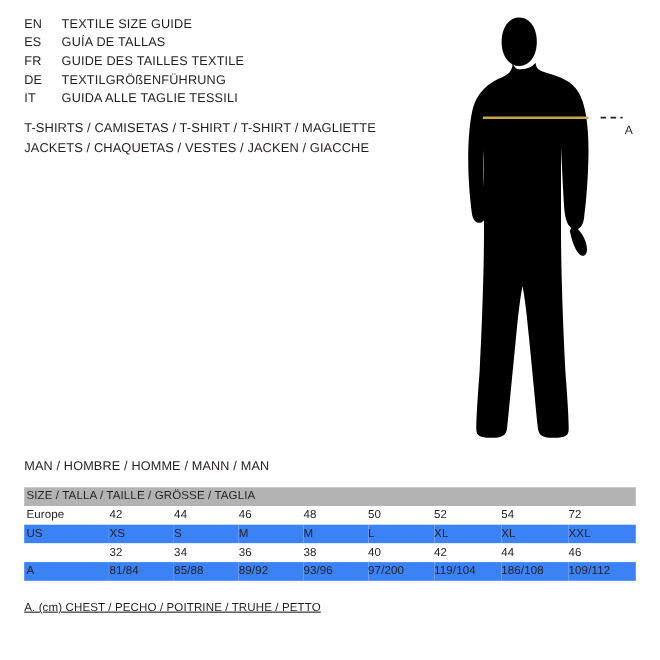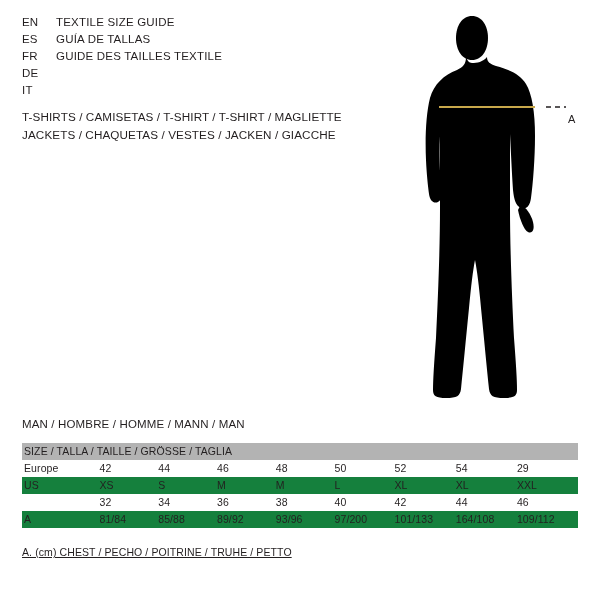--- a/index.html
+++ b/index.html
@@ -100,21 +100,21 @@
     line-height: 17px;
     vertical-align: middle;
     letter-spacing: 0.1px;
   }
   .hdr-row td {
     background: #b3b3b3;
     color: #231f20;
     font-size: 10.5px;
   }
   .row-shade td {
-    background: #15803d;
+    background: #3b82f6;
   }
   .row-plain td {
     background: #ffffff;
   }
   .col-label {
     width: 86px;
     padding-left: 2px !important;
   }
   .cell {
     width: 67px;
@@ -147,23 +147,25 @@
     <div class="lang-row">
       <span class="lang-code">ES</span>
       <span class="lang-title">GUÍA DE TALLAS</span>
     </div>
     <div class="lang-row">
       <span class="lang-code">FR</span>
       <span class="lang-title">GUIDE DES TAILLES TEXTILE</span>
     </div>
     <div class="lang-row">
       <span class="lang-code">DE</span>
+      <span class="lang-title">TEXTILGRÖßENFÜHRUNG</span>
     </div>
     <div class="lang-row">
       <span class="lang-code">IT</span>
+      <span class="lang-title">GUIDA ALLE TAGLIE TESSILI</span>
     </div>
   </div>
 
   <div class="cat-block">
     <div class="cat-line">T-SHIRTS / CAMISETAS / T-SHIRT / T-SHIRT / MAGLIETTE</div>
     <div class="cat-line">JACKETS / CHAQUETAS / VESTES / JACKEN / GIACCHE</div>
   </div>
 
   <div class="figure-wrap">
     <svg width="200" height="400" viewBox="0 0 200 400" xmlns="http://www.w3.org/2000/svg" aria-hidden="true">
@@ -224,21 +226,21 @@
 
       <tr class="row-plain">
         <td class="col-label">Europe</td>
         <td class="cell">42</td>
         <td class="cell">44</td>
         <td class="cell">46</td>
         <td class="cell">48</td>
         <td class="cell">50</td>
         <td class="cell">52</td>
         <td class="cell">54</td>
-        <td class="cell">29</td>
+        <td class="cell">72</td>
       </tr>
 
       <tr class="row-shade">
         <td class="col-label">US</td>
         <td class="cell">XS</td>
         <td class="cell">S</td>
         <td class="cell">M</td>
         <td class="cell">M</td>
         <td class="cell">L</td>
         <td class="cell">XL</td>
@@ -258,22 +260,22 @@
         <td class="cell">46</td>
       </tr>
 
       <tr class="row-shade">
         <td class="col-label">A</td>
         <td class="cell">81/84</td>
         <td class="cell">85/88</td>
         <td class="cell">89/92</td>
         <td class="cell">93/96</td>
         <td class="cell">97/200</td>
-        <td class="cell">101/133</td>
-        <td class="cell">164/108</td>
+        <td class="cell">119/104</td>
+        <td class="cell">186/108</td>
         <td class="cell">109/112</td>
       </tr>
     </tbody>
   </table>
 
   <div class="footnote">A. (cm) CHEST / PECHO / POITRINE / TRUHE / PETTO</div>
 
 </div>
 
 </body></html>

